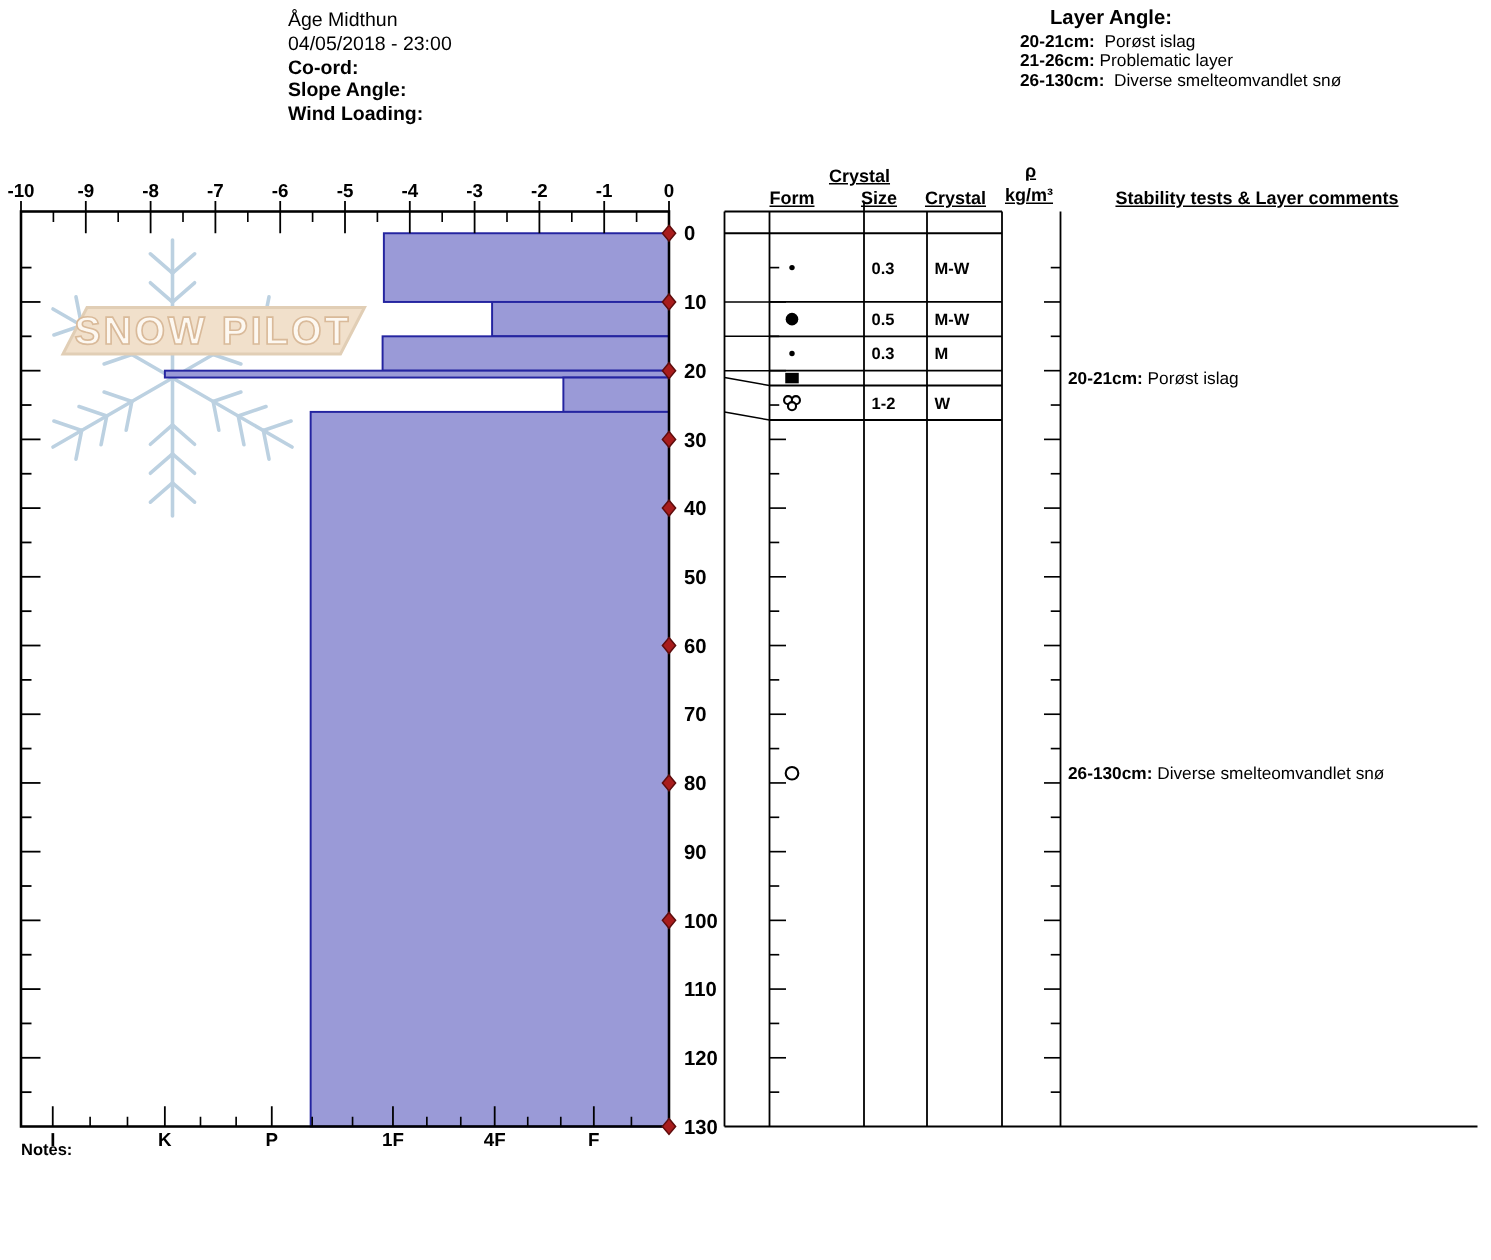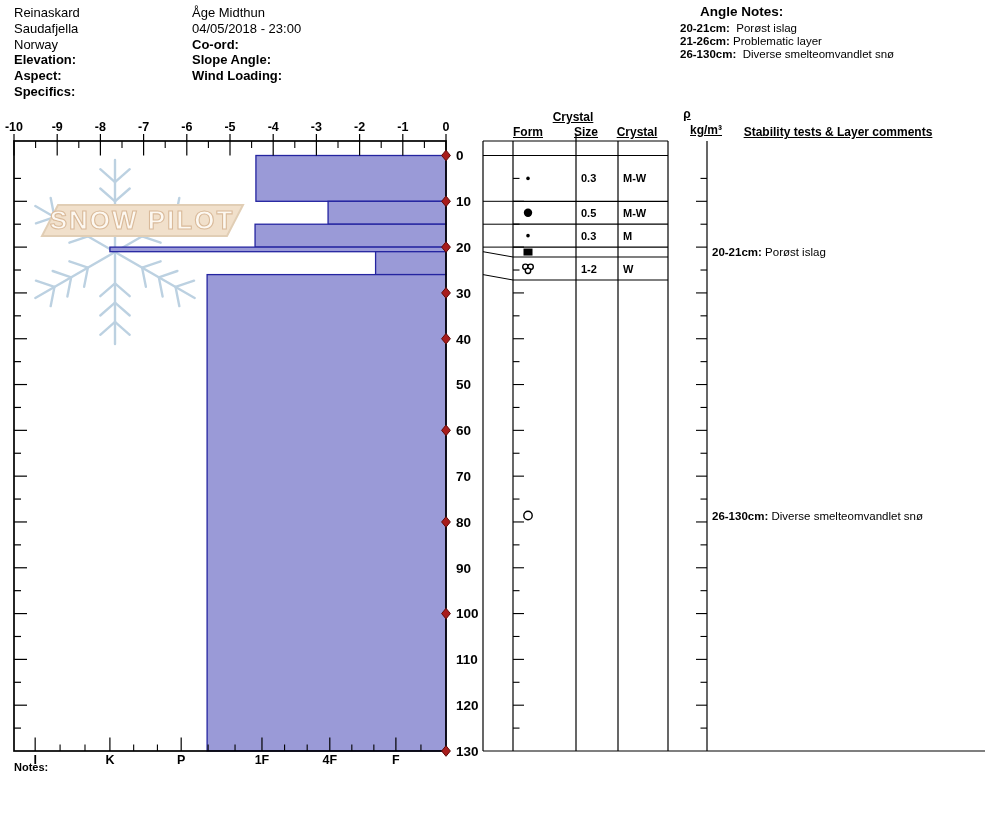--- a/index.html
+++ b/index.html
@@ -286,47 +286,39 @@
       <polygon points="446,196.0076923076923 450.4,201.30769230769232 446,206.60769230769233 441.6,201.30769230769232" fill="#a81c1c" stroke="#5e0c0c" stroke-width="1"></polygon>
       <polygon points="446,241.8153846153846 450.4,247.1153846153846 446,252.41538461538462 441.6,247.1153846153846" fill="#a81c1c" stroke="#5e0c0c" stroke-width="1"></polygon>
       <polygon points="446,287.6230769230769 450.4,292.9230769230769 446,298.2230769230769 441.6,292.9230769230769" fill="#a81c1c" stroke="#5e0c0c" stroke-width="1"></polygon>
       <polygon points="446,333.4307692307692 450.4,338.7307692307692 446,344.03076923076924 441.6,338.7307692307692" fill="#a81c1c" stroke="#5e0c0c" stroke-width="1"></polygon>
       <polygon points="446,425.0461538461538 450.4,430.3461538461538 446,435.6461538461538 441.6,430.3461538461538" fill="#a81c1c" stroke="#5e0c0c" stroke-width="1"></polygon>
       <polygon points="446,516.6615384615385 450.4,521.9615384615385 446,527.2615384615384 441.6,521.9615384615385" fill="#a81c1c" stroke="#5e0c0c" stroke-width="1"></polygon>
       <polygon points="446,608.2769230769231 450.4,613.5769230769231 446,618.876923076923 441.6,613.5769230769231" fill="#a81c1c" stroke="#5e0c0c" stroke-width="1"></polygon>
       <polygon points="446,745.7 450.4,751 446,756.3 441.6,751" fill="#a81c1c" stroke="#5e0c0c" stroke-width="1"></polygon>
     </svg>
 
-  <div class="info-col" style="left:14px">
-    <div class="il">Reinaskard</div>
-    <div class="il">Saudafjella</div>
-    <div class="il">Norway</div>
-    <div class="il bold">Elevation:</div>
-    <div class="il bold">Aspect:</div>
-    <div class="il bold">Specifics:</div>
-  </div>
 
   <div class="info-col" style="left:192px">
     <div class="il">Åge Midthun</div>
     <div class="il">04/05/2018 - 23:00</div>
     <div class="il bold">Co-ord:</div>
     <div class="il bold">Slope Angle:</div>
     <div class="il bold">Wind Loading:</div>
   </div>
 
 
-  <div class="ln-head">Angle Notes:</div>
+  <div class="ln-head">Layer Angle:</div>
   <div class="ln-body">
     <div><b>20-21cm:</b>&nbsp; <span>Porøst islag</span></div>
     <div><b>21-26cm:</b> <span>Problematic layer</span></div>
     <div><b>26-130cm:</b>&nbsp; <span>Diverse smelteomvandlet snø</span></div>
   </div>
 
   <div class="th" style="left:573px;top:110px">Crystal</div>
   <div class="th" style="left:528px;top:125px">Form</div>
   <div class="th" style="left:586px;top:125px">Size</div>
   <div class="th" style="left:637px;top:125px">Crystal</div>
   <div class="th" style="left:687px;top:107px">ρ</div>
-  <div class="th" style="left:706px;top:123px">kg/m³</div>
+  <div class="th" style="left:686px;top:123px">kg/m³</div>
   <div class="th" style="left:838px;top:125px">Stability tests &amp; Layer comments</div>
 
   <div class="notes">Notes:</div>
 </div>
 
 </body></html>

